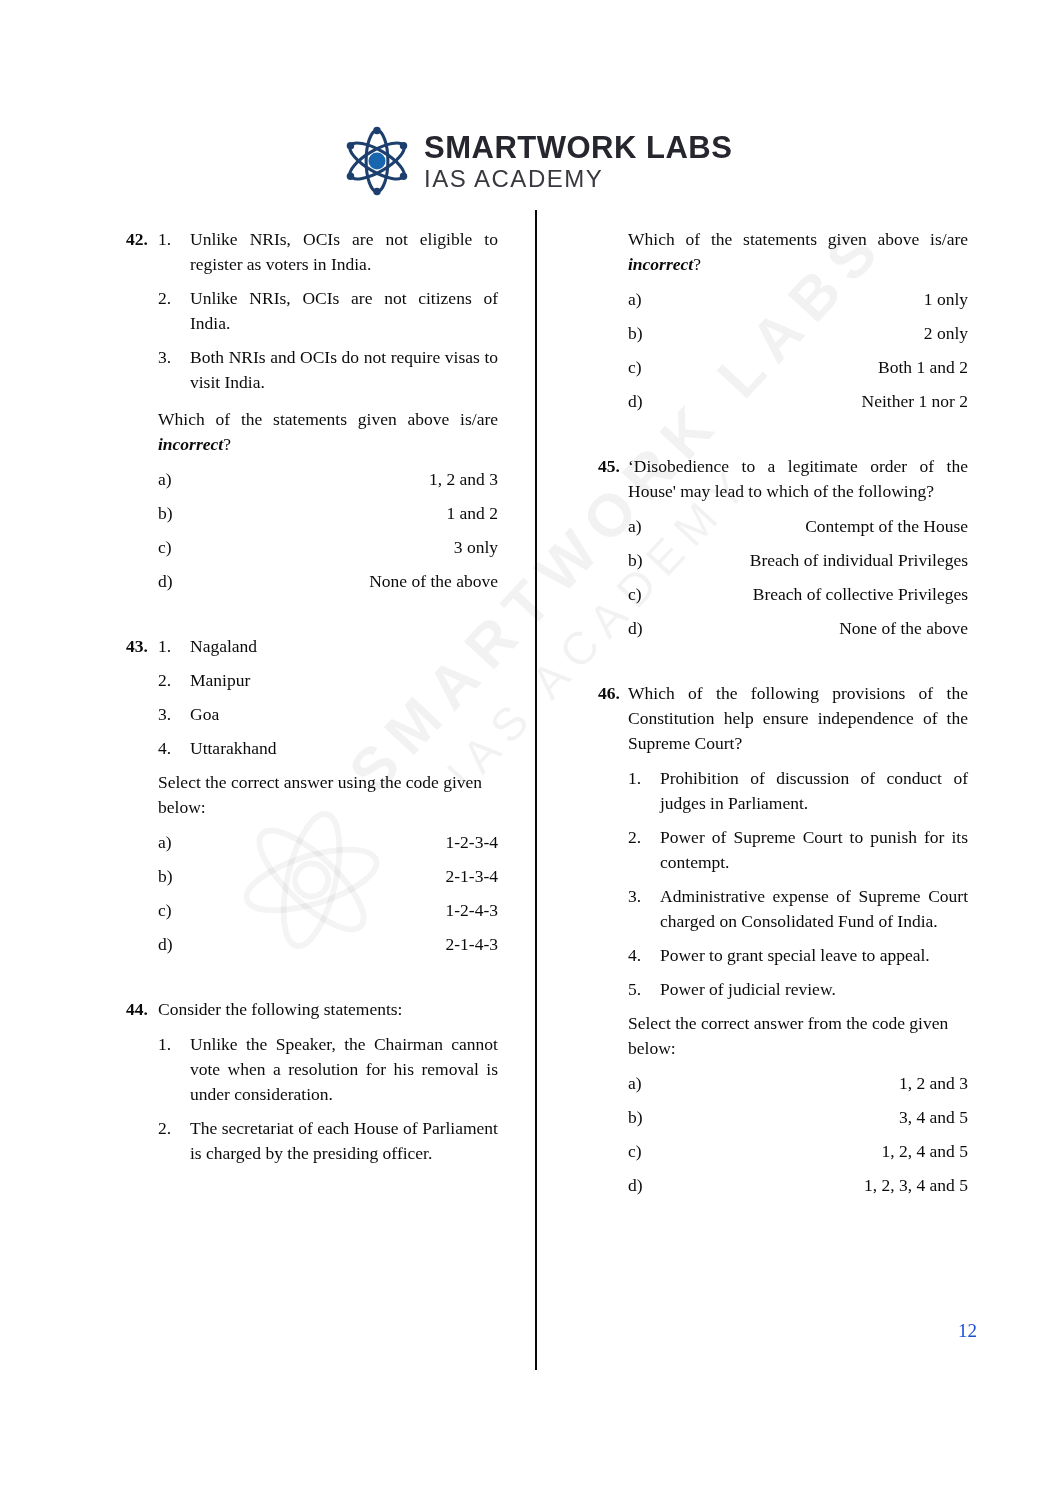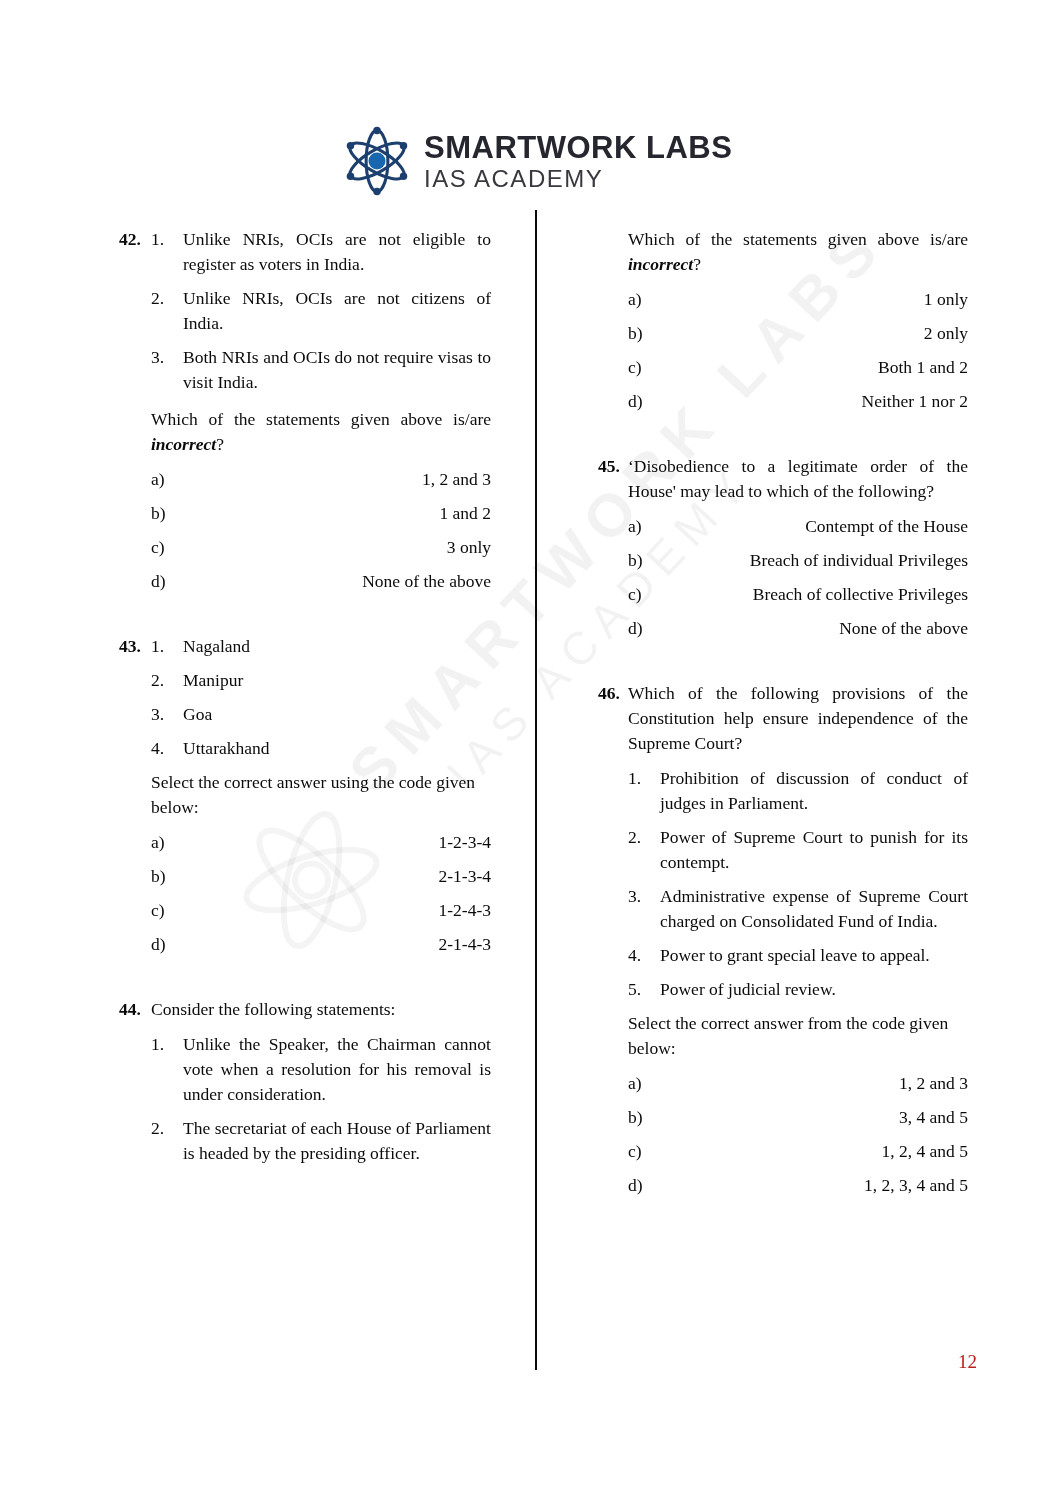--- a/index.html
+++ b/index.html
@@ -17,40 +17,40 @@
   .watermark{position:absolute;left:130px;top:555px;width:820px;display:flex;align-items:center;gap:30px;
              transform:rotate(-47deg);color:rgba(0,0,0,0.05);pointer-events:none;
              font-family:"Liberation Sans","DejaVu Sans",sans-serif;}
   .wm-atom{width:150px;height:160px;flex:0 0 auto;opacity:.9;}
   .wm-title{font-weight:bold;font-size:60px;letter-spacing:12px;white-space:nowrap;line-height:66px;}
   .wm-subtitle{font-size:46px;letter-spacing:10px;white-space:nowrap;margin:10px 0 0 65px;line-height:50px;}
 
   
   .divider{position:absolute;left:535px;top:210px;width:2px;height:1160px;background:#0a0a0a;}
   .col{position:absolute;top:227px;font-size:17.5px;line-height:25px;}
-  .col-left{left:119px;width:372px;}
+  .col-left{left:126px;width:372px;}
   .col-right{left:598px;width:370px;}
 
   .question{position:relative;margin-bottom:40px;}
   .mt20{margin-top:20px;}
   .q-body{padding-left:32px;}
   .col-right .q-body{padding-left:30px;}
   .q-num{position:absolute;left:0;top:0;font-weight:bold;}
   .stem{margin:0 0 10px 0;text-align:justify;}
   .stmt{display:flex;margin-bottom:9px;}
   .stmt-num{flex:0 0 32px;}
   .stmt-text{flex:1;text-align:justify;}
   .lead{margin:12px 0 10px 0;text-align:justify;}
   .emph{font-weight:bold;font-style:italic;}
   .select-line{margin:0 0 10px 0;}
   .opt{display:flex;margin-bottom:9px;}
   .opt-label{flex:0 0 32px;}
   .opt-text{flex:1;text-align:right;}
 
-  .page-number{position:absolute;left:958px;top:1320px;font-size:19px;color:#b91c1c;margin-top:31px;}
+  .page-number{position:absolute;left:958px;top:1320px;font-size:19px;color:#1d4ed8;}
 </style>
 </head>
 <body>
 
 <div class="page">
 
   <div class="watermark">
     <svg class="wm-atom" viewBox="0 0 100 100">
       <g stroke="currentColor" stroke-width="4" fill="none">
         <ellipse cx="50" cy="50" rx="45" ry="16" transform="rotate(-30 50 50)"></ellipse>
@@ -169,21 +169,21 @@
     <article class="question">
       <span class="q-num">44.</span>
       <div class="q-body">
         <p class="stem">Consider the following statements:</p>
         <div class="stmt">
           <span class="stmt-num">1.</span>
           <span class="stmt-text">Unlike the Speaker, the Chairman cannot vote when a resolution for his removal is under consideration.</span>
         </div>
         <div class="stmt">
           <span class="stmt-num">2.</span>
-          <span class="stmt-text">The secretariat of each House of Parliament is headed by the presiding officer.</span>
+          <span class="stmt-text">The secretariat of each House of Parliament is charged by the presiding officer.</span>
         </div>
       </div>
     </article>
 
   </section>
 
   <section class="col col-right">
 
     <article class="question">
       <div class="q-body">

